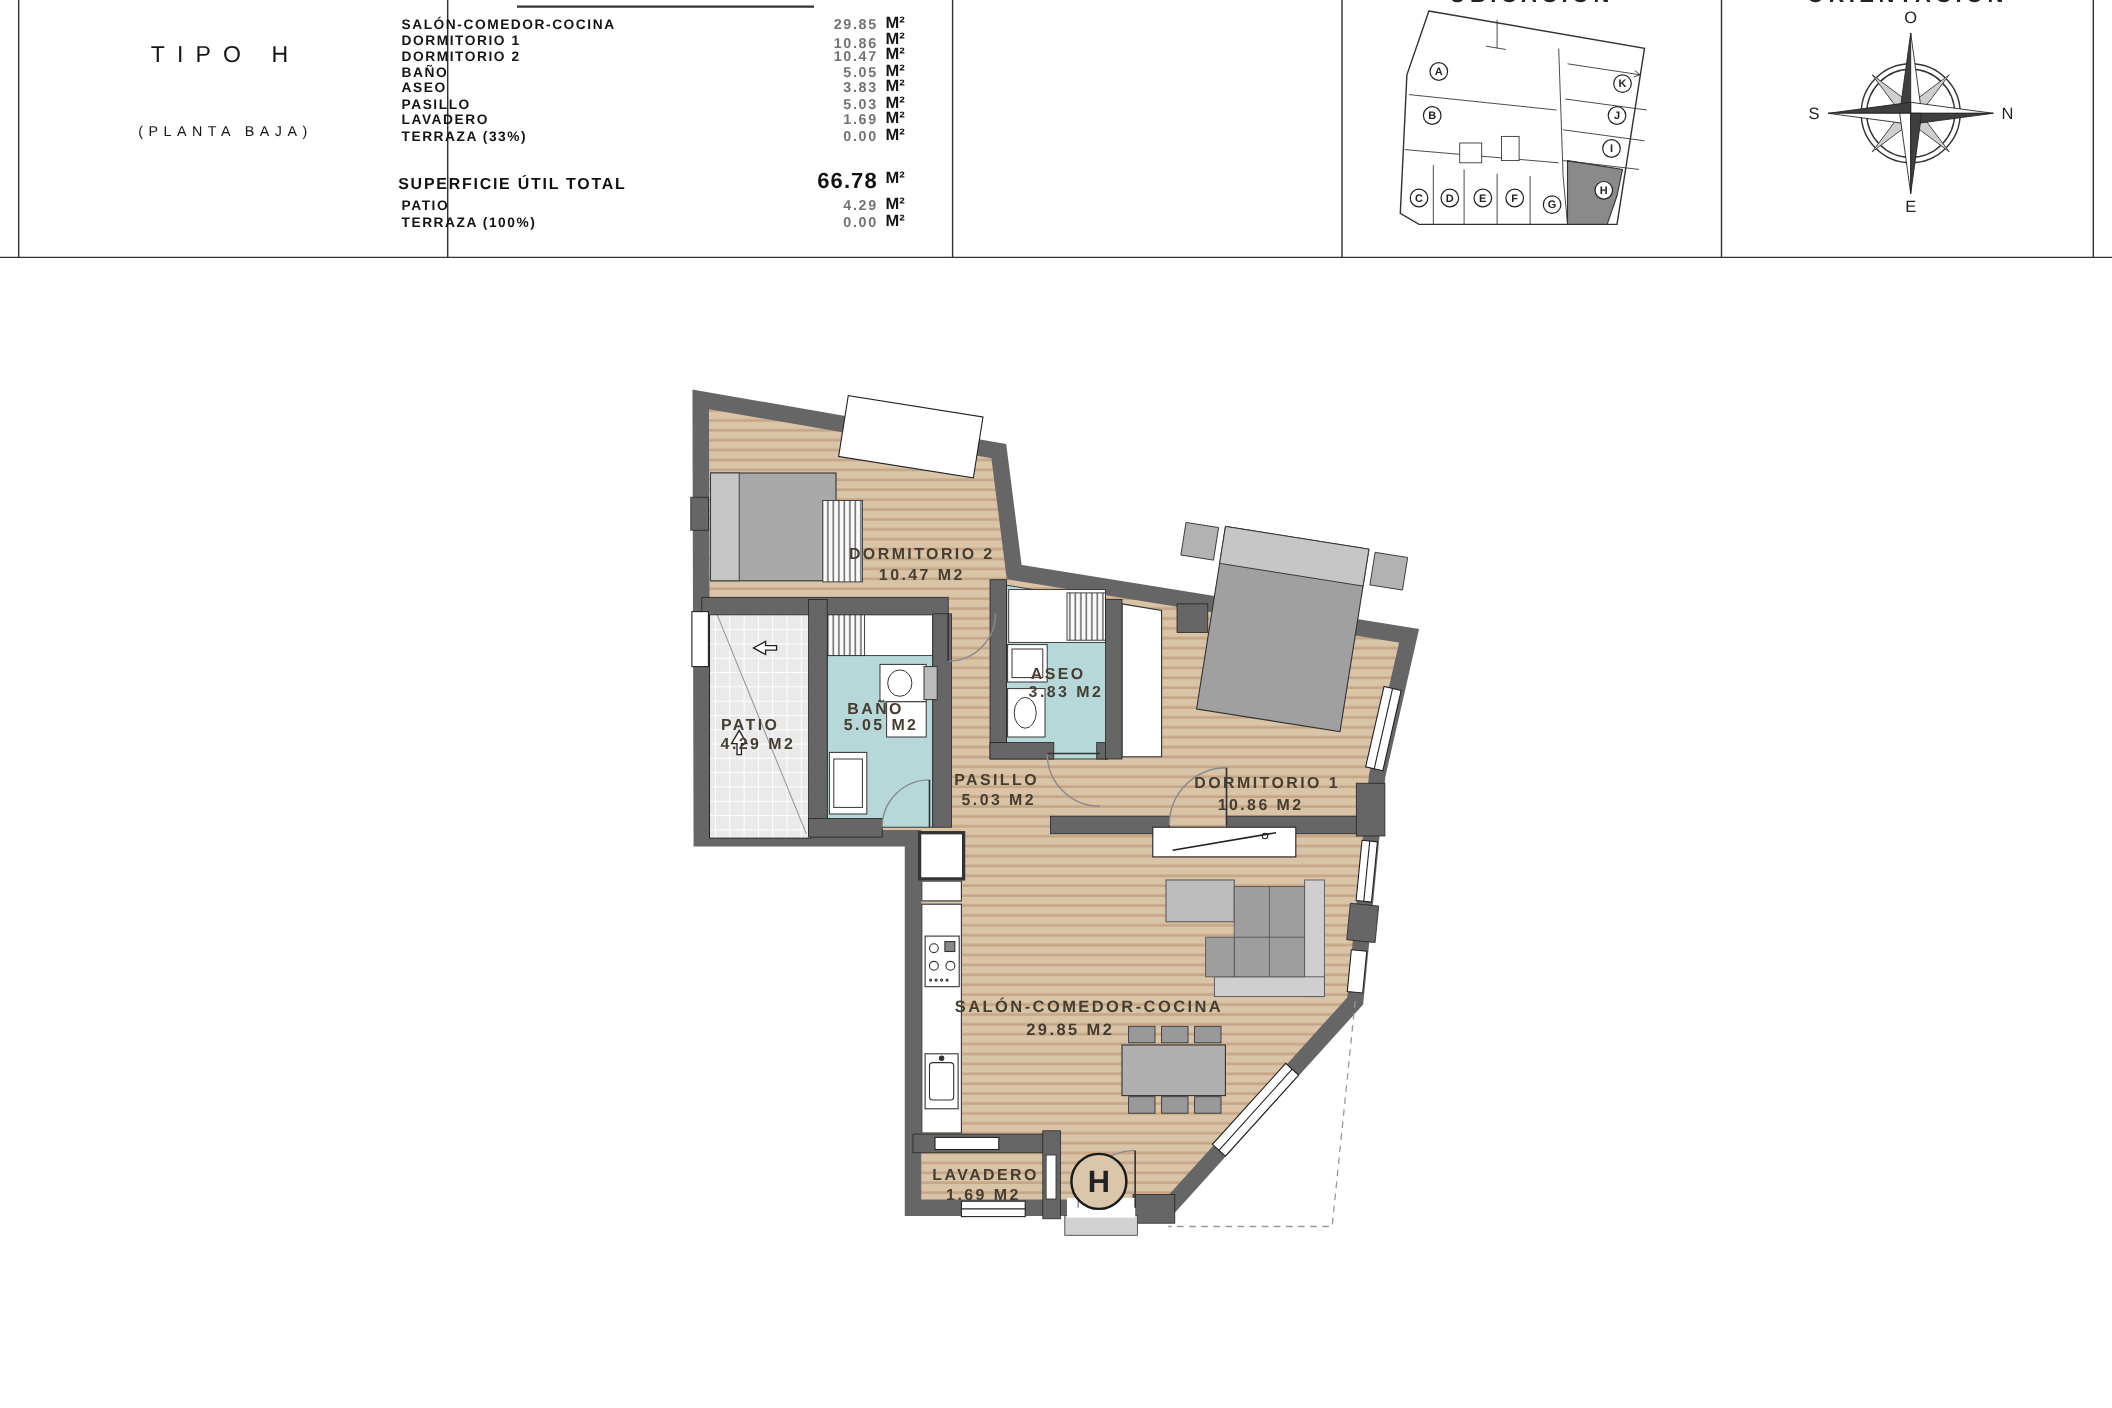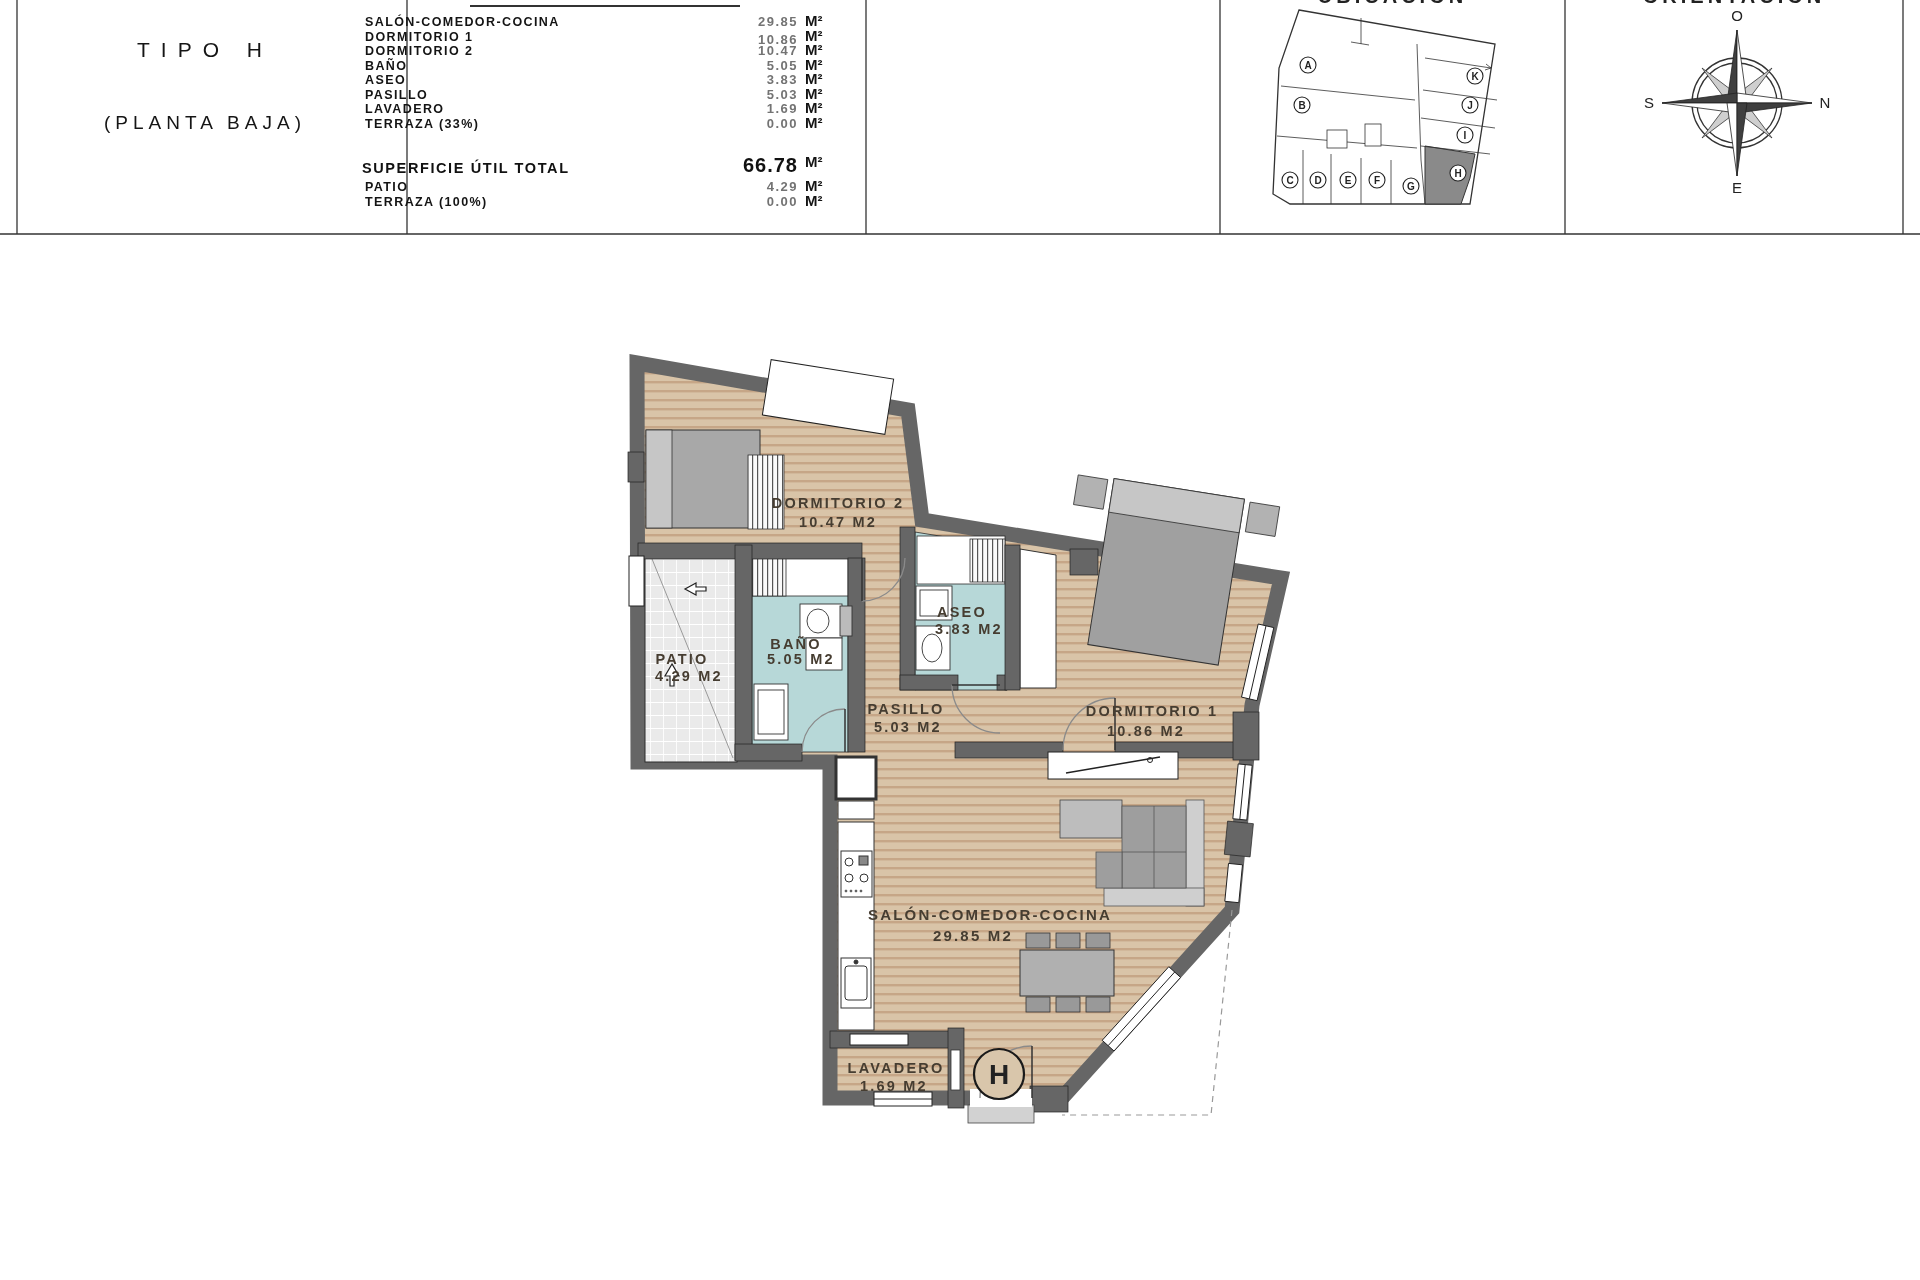--- a/index.html
+++ b/index.html
@@ -2,21 +2,21 @@
 <html><head>
 <meta charset="utf-8">
 <style>
   html,body{margin:0;padding:0;background:#fff;}
   #canvas{position:relative;width:1920px;height:1280px;background:#fff;overflow:hidden;
           font-family:"Liberation Sans",sans-serif;color:#111;}
   #plan-svg{position:absolute;left:0;top:0;}
   .abs{position:absolute;}
   
   .title1{left:70px;top:38px;width:270px;text-align:center;font-size:21px;letter-spacing:11px;color:#151515;}
-  .title2{left:45px;top:112px;width:320px;text-align:center;font-size:19px;letter-spacing:5px;color:#151515;}
+  .title2{left:45px;top:112px;width:320px;text-align:center;font-size:13px;letter-spacing:5px;color:#151515;}
   
   .t-label{left:365px;width:300px;font-size:12.5px;font-weight:700;letter-spacing:1.4px;color:#141414;white-space:nowrap;}
   .t-value{left:672px;width:126px;text-align:right;font-size:13px;font-weight:700;letter-spacing:1.5px;color:#737373;}
   .t-unit{left:805px;font-size:15px;font-weight:700;color:#141414;}
   .t-total-label{left:362px;font-size:14.5px;font-weight:700;letter-spacing:1.6px;color:#111;white-space:nowrap;}
   .t-total-value{left:640px;width:158px;text-align:right;font-size:20px;font-weight:700;letter-spacing:1px;color:#111;}
   
   .cut-header{top:0;height:8px;overflow:hidden;}
   .cut-header span{display:block;position:relative;top:-15px;text-align:center;
                    font-size:20px;font-weight:700;letter-spacing:4px;color:#222;}

